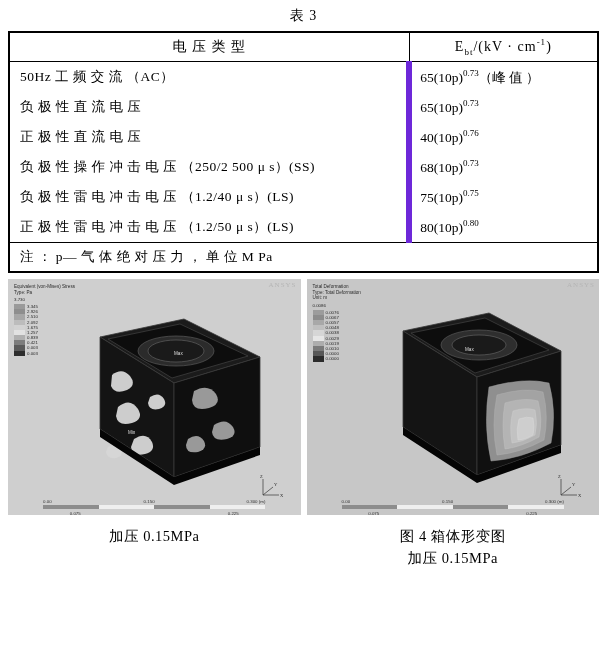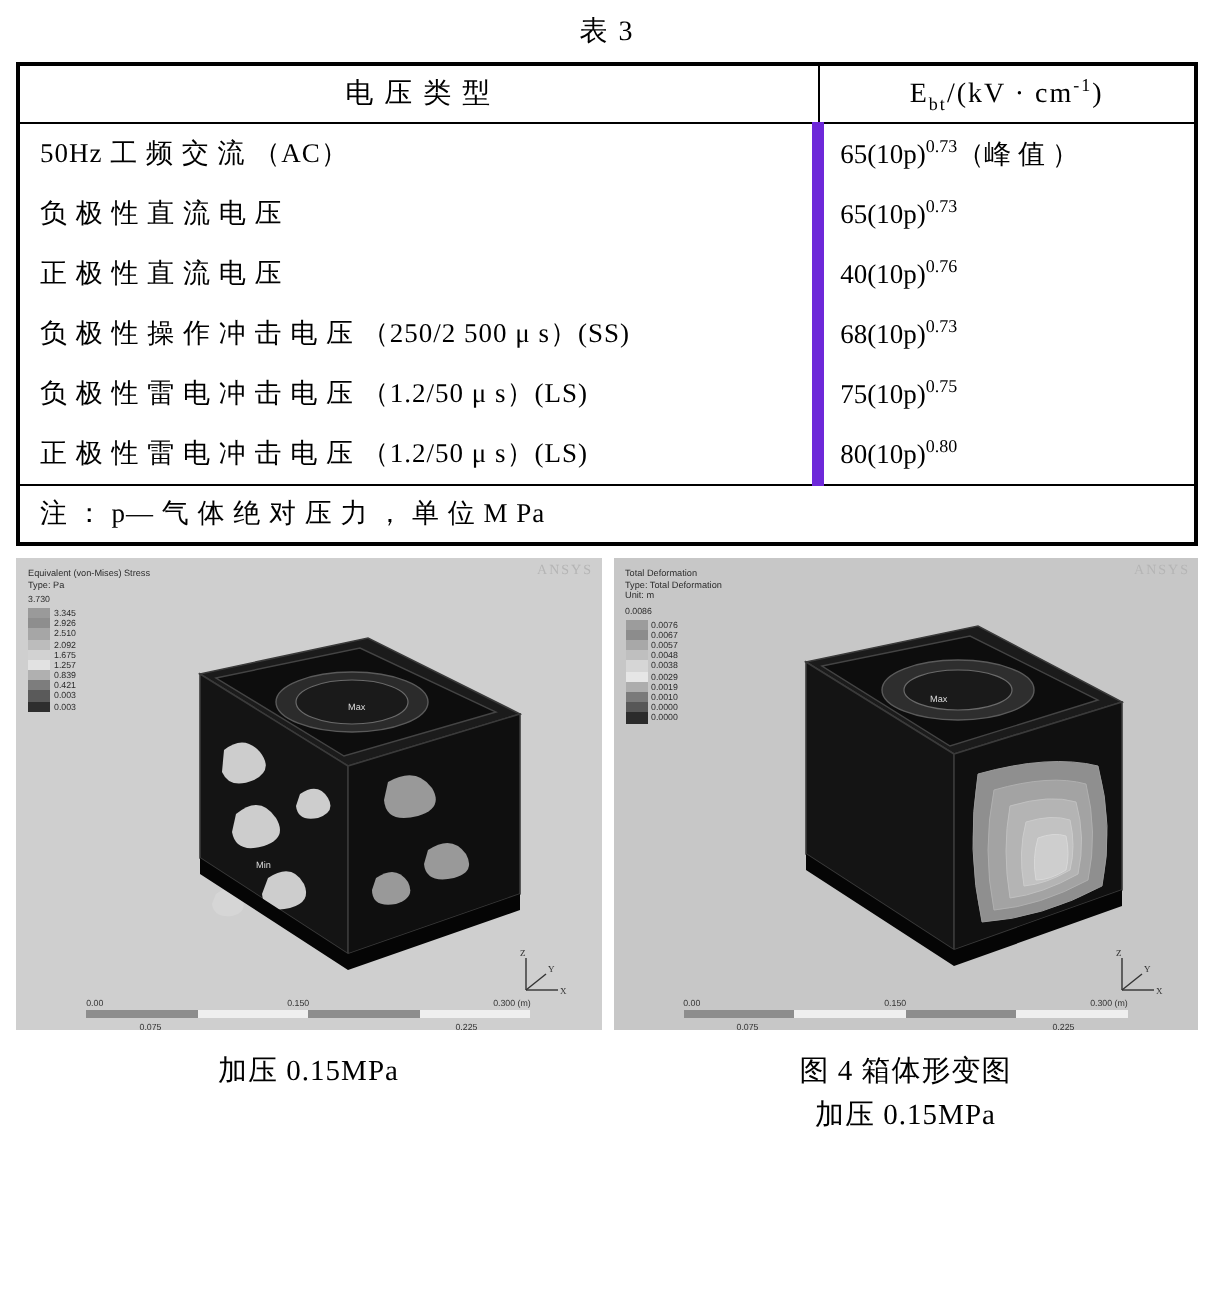--- a/index.html
+++ b/index.html
@@ -232,21 +232,21 @@
       </tr>
       <tr class="row">
         <td class="c1">正 极 性 直 流 电 压</td>
         <td class="c2"><span>40(10p)</span><sup>0.76</sup><span></span></td>
       </tr>
       <tr class="row">
         <td class="c1">负 极 性 操 作 冲 击 电 压 （250/2 500 μ s）(SS)</td>
         <td class="c2"><span>68(10p)</span><sup>0.73</sup><span></span></td>
       </tr>
       <tr class="row">
-        <td class="c1">负 极 性 雷 电 冲 击 电 压 （1.2/50 μ s）(LS)</td>
+        <td class="c1">负 极 性 雷 电 冲 击 电 压 （1.2/40 μ s）(LS)</td>
         <td class="c2"><span>75(10p)</span><sup>0.75</sup><span></span></td>
       </tr>
       <tr class="row">
         <td class="c1">正 极 性 雷 电 冲 击 电 压 （1.2/50 μ s）(LS)</td>
         <td class="c2"><span>80(10p)</span><sup>0.80</sup><span></span></td>
       </tr>
 
       <tr class="note">
         <td colspan="2">注 ： p— 气 体 绝 对 压 力 ， 单 位 M Pa</td>
       </tr>

